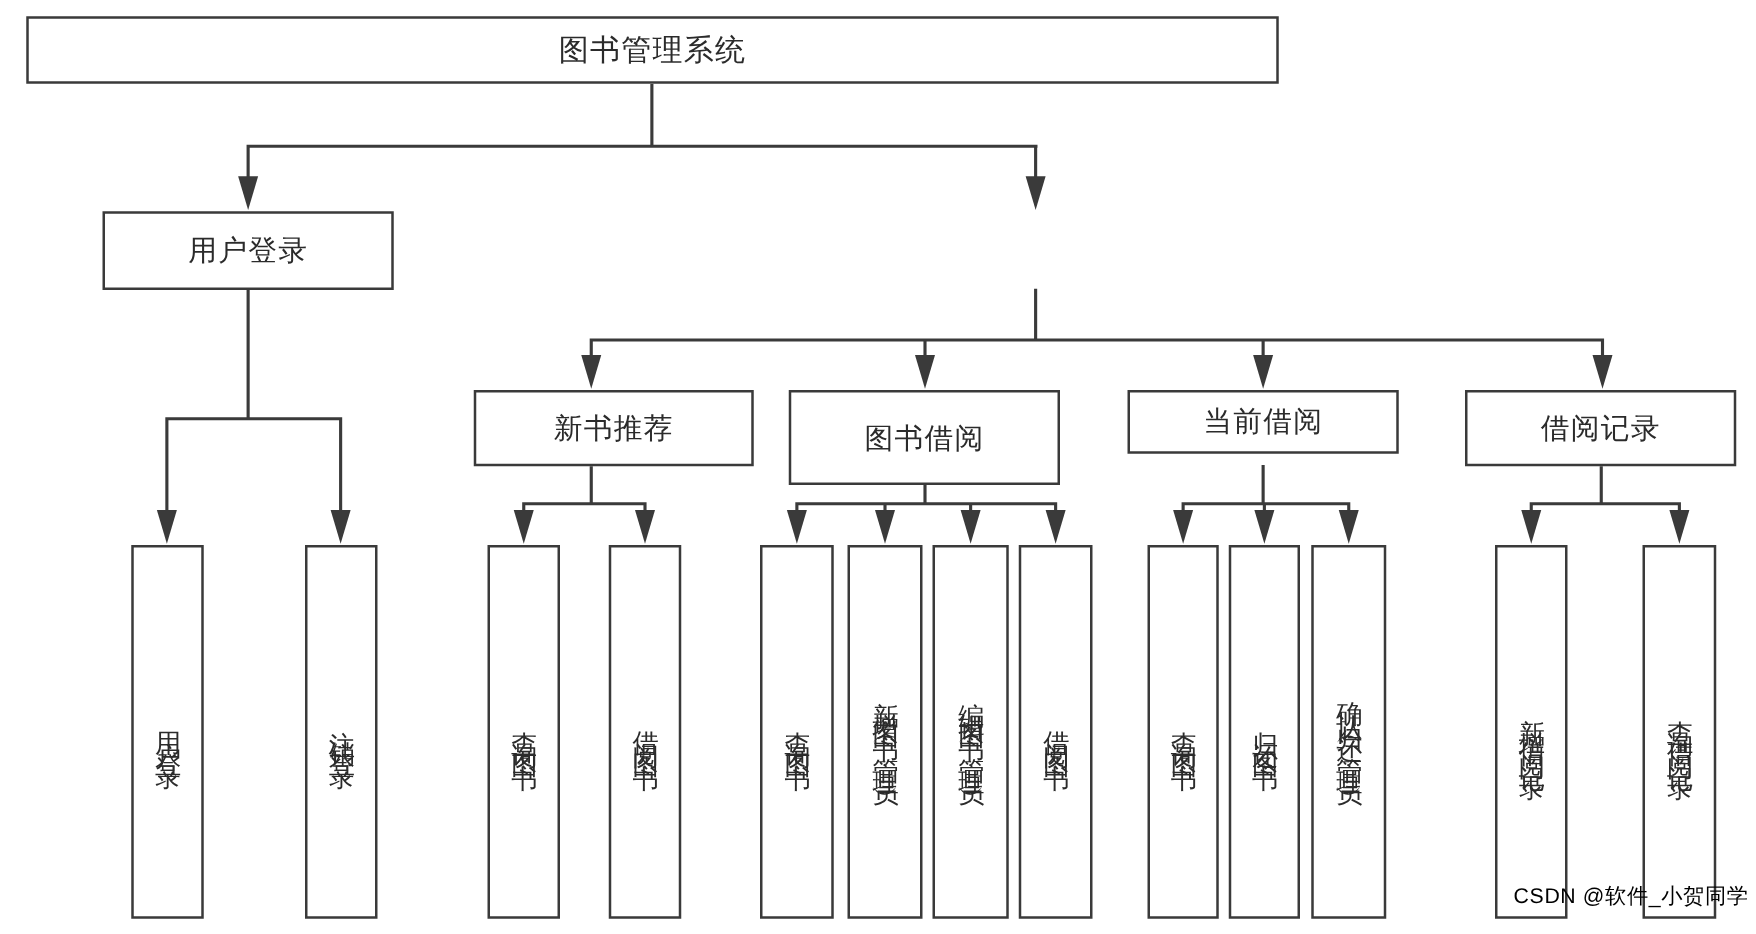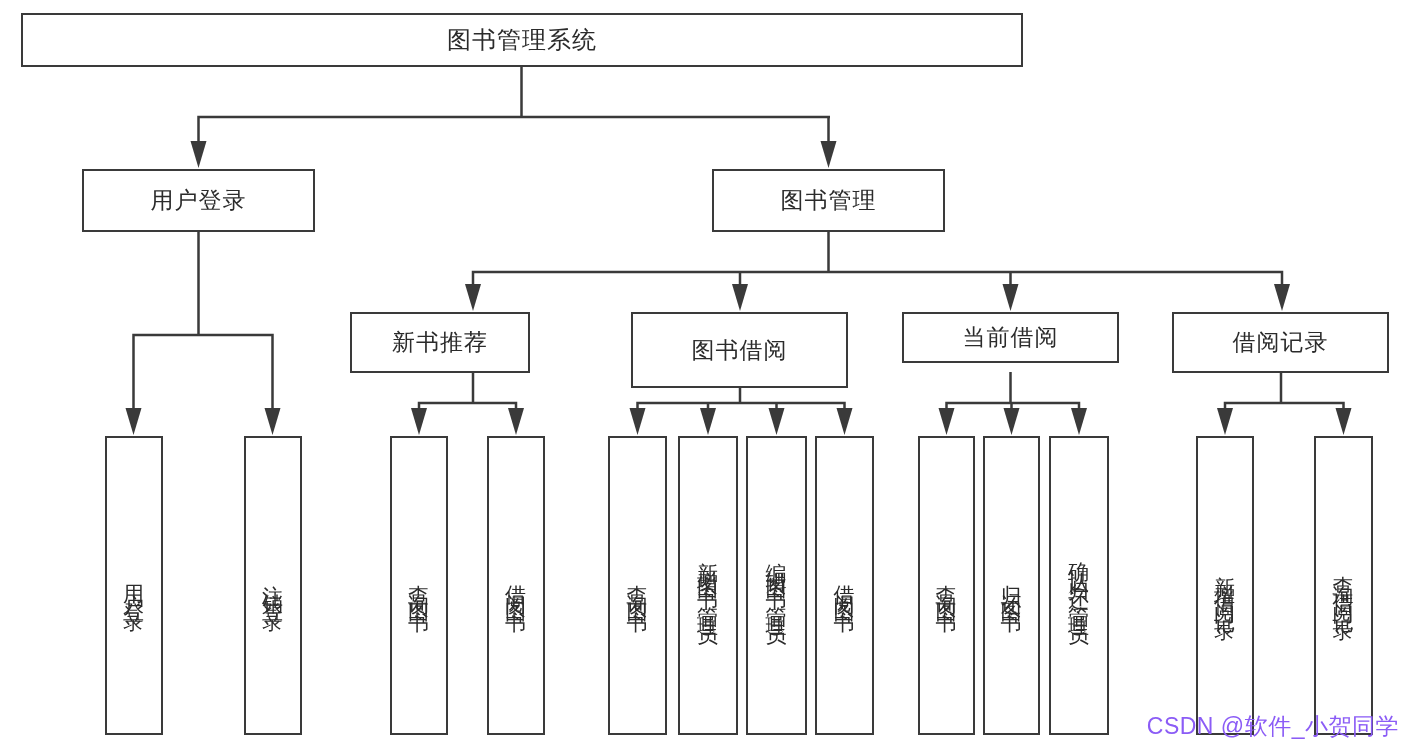--- a/index.html
+++ b/index.html
@@ -34,23 +34,23 @@
     writing-mode: vertical-rl;
     text-orientation: mixed;
     font-size: 21px;
     letter-spacing: 9px;
     line-height: 1;
     text-align: center;
   }
   .watermark {
     position: absolute;
     right: 6px;
-    bottom: 5px;
-    font-size: 23px;
-    color: #8b5cf6;
+    bottom: 19px;
+    font-size: 17px;
+    color: #000000;
     letter-spacing: 0.5px;
     white-space: nowrap;
   }
 </style>
 </head>
 <body>
 
 <div class="canvas">
 
   <svg class="connectors" viewBox="0 0 1405 747" xmlns="http://www.w3.org/2000/svg">
@@ -120,25 +120,22 @@
     </g>
   </svg>
 
   <div class="node h root" style="left:21px;top:13px;width:1002px;height:54px">
     <span>图书管理系统</span>
   </div>
 
   <div class="node h" style="left:82px;top:169px;width:233px;height:63px">
     <span>用户登录</span>
   </div>
-  <div class="node h" style="left:712px;top:169px;width:233px;height:63px">
-    <span>图书管理</span>
-  </div>
 
-  <div class="node h" style="left:350px;top:312px;width:180px;height:61px">
+  <div class="node h" style="left:379px;top:312px;width:224px;height:61px">
     <span>新书推荐</span>
   </div>
   <div class="node h" style="left:631px;top:312px;width:217px;height:76px">
     <span>图书借阅</span>
   </div>
   <div class="node h" style="left:902px;top:312px;width:217px;height:51px">
     <span>当前借阅</span>
   </div>
   <div class="node h" style="left:1172px;top:312px;width:217px;height:61px">
     <span>借阅记录</span>

